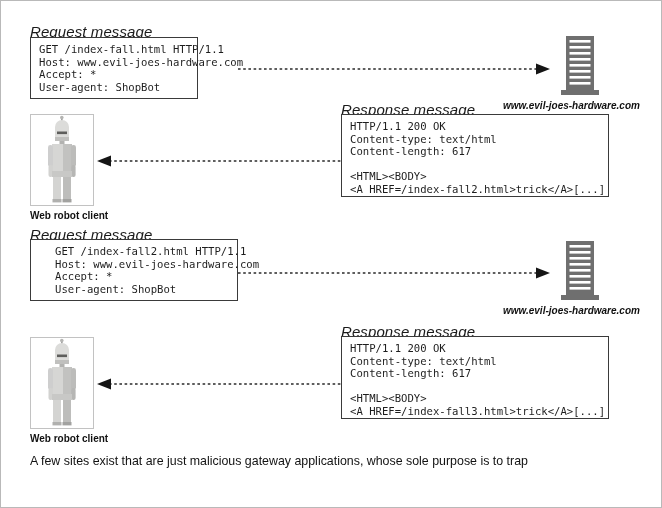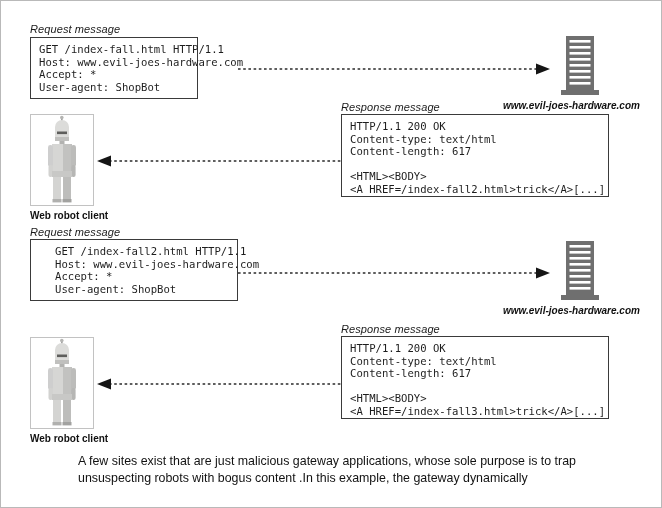--- a/index.html
+++ b/index.html
@@ -18,21 +18,21 @@
     border: 1px solid #b9b9b9;
     box-sizing: border-box;
     overflow: hidden;
   }
 
   
   .msg-caption {
     position: absolute;
     font-family: "Liberation Sans", sans-serif;
     font-style: italic;
-    font-size: 11px;
+    font-size: 15px;
     color: #1a1a1a;
     letter-spacing: .1px;
     white-space: nowrap;
   }
 
   
   .msg-box {
     position: absolute;
     border: 1.4px solid #3a3a3a;
     background: #ffffff;
@@ -80,21 +80,21 @@
   .arrow { position: absolute; }
 
   
   .caption-para {
     position: absolute;
     font-family: "Liberation Sans", sans-serif;
     font-size: 12.4px;
     line-height: 16.6px;
     color: #121212;
   }
-  .caption-para div { white-space: nowrap; margin-left: 48px; }
+  .caption-para div { white-space: nowrap; }
 </style>
 </head>
 <body>
 
 <div id="figure">
 
   <div class="msg-caption" style="left:29px; top:22px;">Request message</div>
 
   <div class="msg-box" style="left:29px; top:36px; width:168px; height:62px;">
     <pre>GET /index-fall.html HTTP/1.1
@@ -241,16 +241,15 @@
       <rect x="32" y="62" width="8" height="24" fill="#bdbdbb"></rect>
       <rect x="21.5" y="84" width="9" height="3.4" fill="#b0b0ae"></rect>
       <rect x="31.5" y="84" width="9" height="3.4" fill="#a2a2a0"></rect>
     </svg>
   </div>
 
   <div class="robot-label" style="left:29px; top:432px;">Web robot client</div>
 
   <div class="caption-para" style="left:29px; top:452px; width:610px;">
     <div>A few sites exist that are just malicious gateway applications, whose sole purpose is to trap</div>
-    <div>unsuspecting robots with bogus content .In this example,  the gateway dynamically</div>
   </div>
 
 </div>
 
 </body></html>

